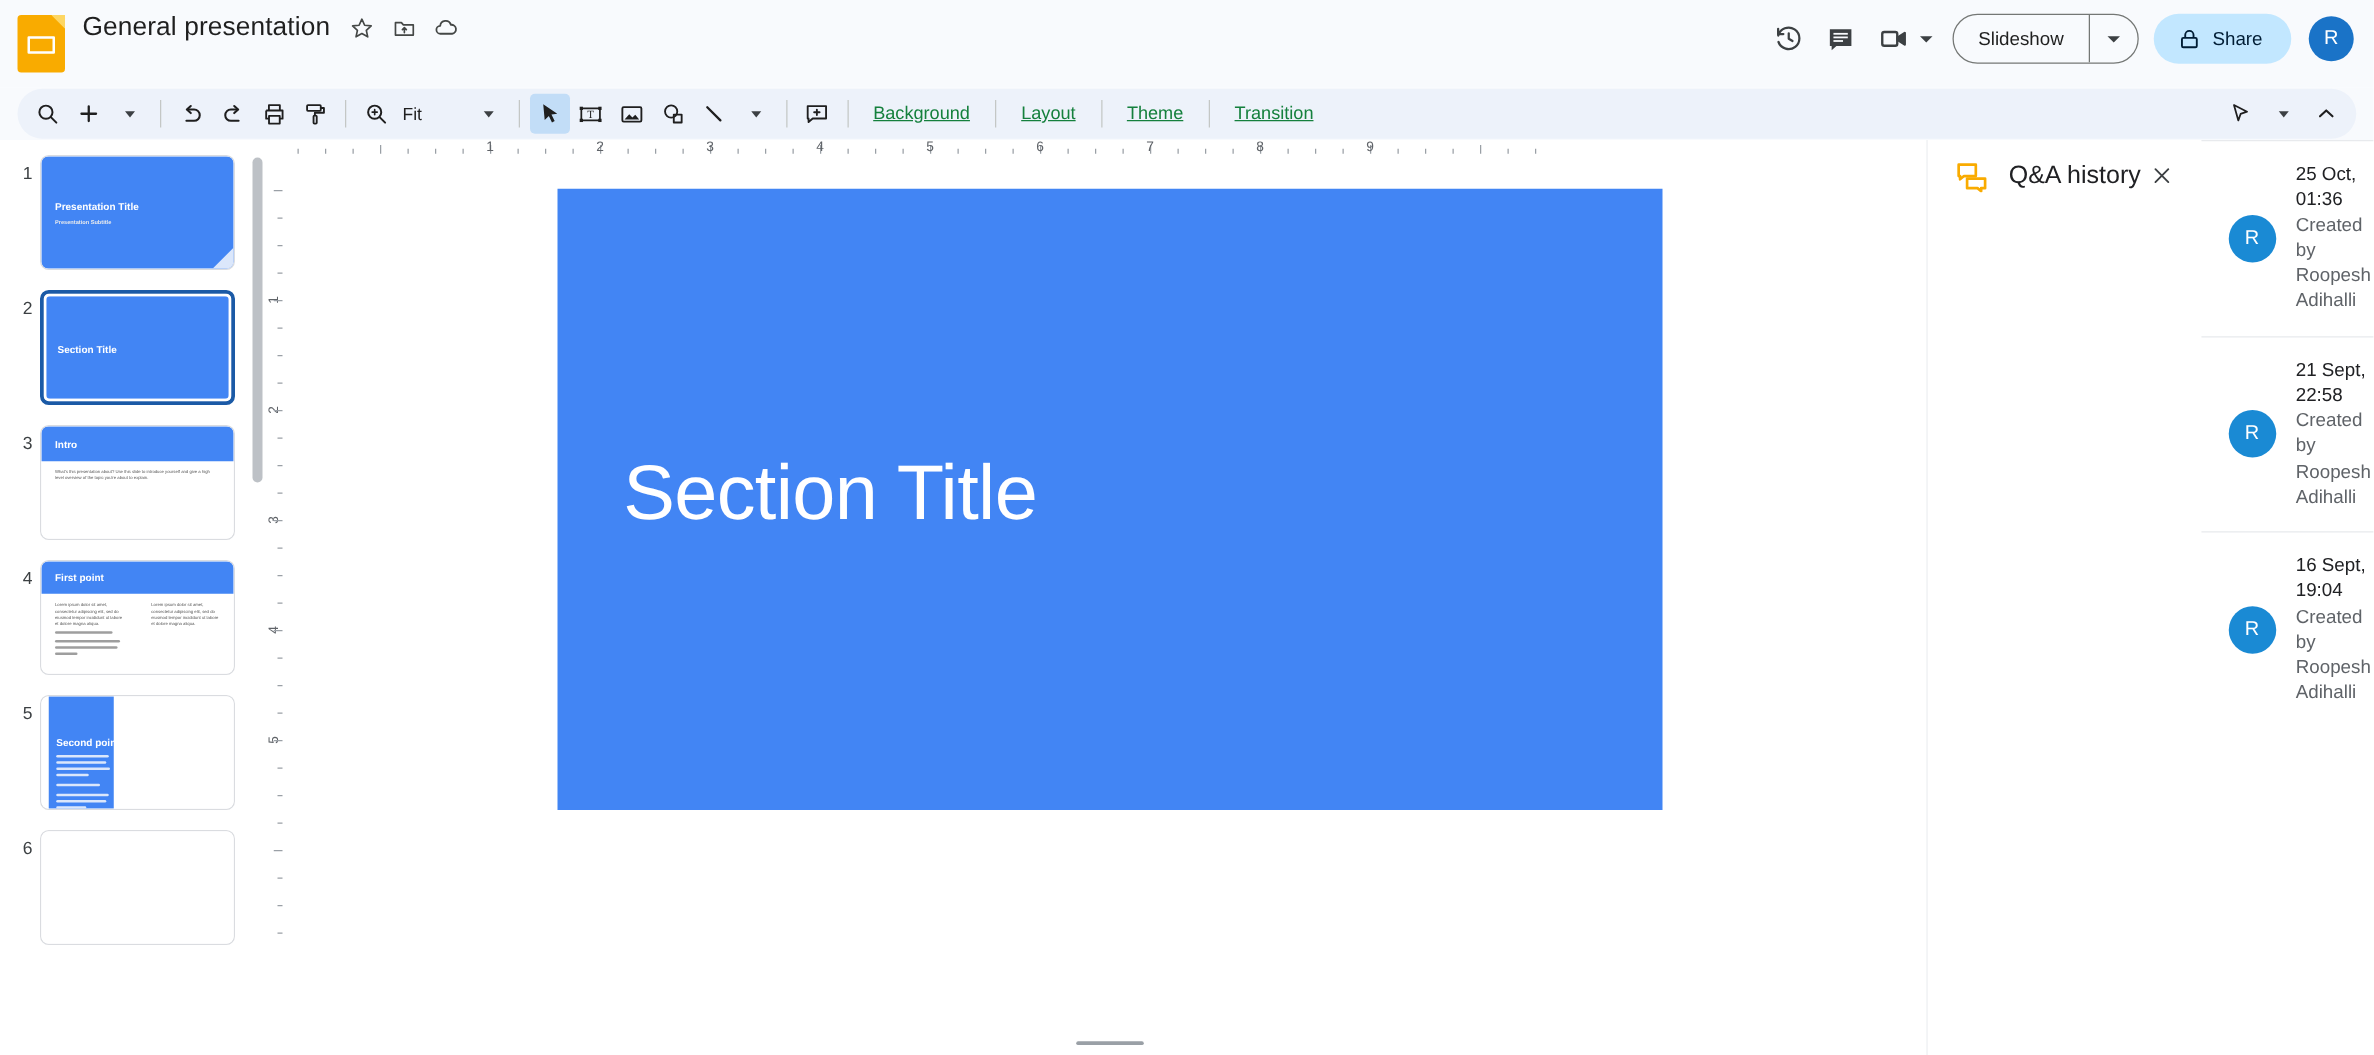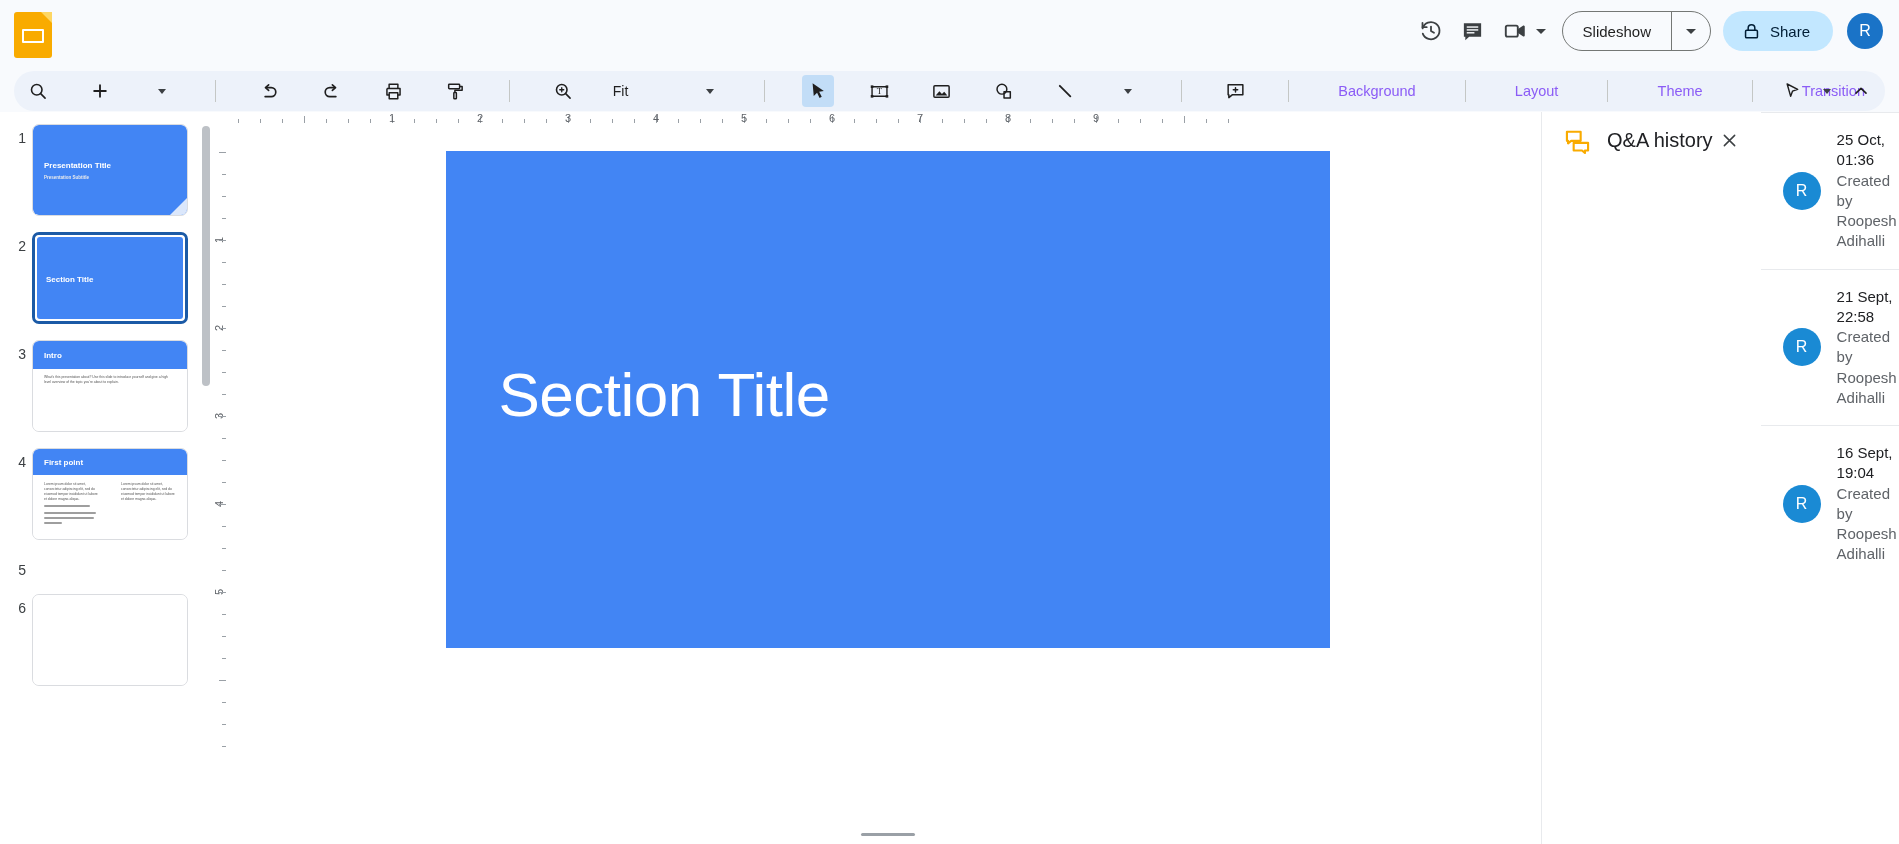--- a/index.html
+++ b/index.html
@@ -90,34 +90,33 @@
     margin-left: 14px; cursor: pointer; font-weight: 500;
   }
 
   
   .toolbar-zone { flex: 0 0 42px; background: #f8fafd; padding: 0 14px; display: flex; align-items: center; }
   .toolbar {
     height: 40px; flex: 1;
     background: #edf2fa; border-radius: 20px;
     display: flex; align-items: center; padding: 0 8px; gap: 1px;
     position: relative;
-    justify-content: space-between;
   }
   .tbtn {
     height: 32px; min-width: 32px; border-radius: 4px;
     display: flex; align-items: center; justify-content: center;
     cursor: pointer; padding: 0 5px;
   }
   .tbtn.active { background: #c2ddf7; }
   .tdiv { width: 1px; height: 22px; background: #c4c7c5; margin: 0 7px; }
   .zoom-label { font-size: 14px; color: #1f1f1f; padding: 0 10px 0 4px; }
   .caret-t { width: 0; height: 0; border-left: 4.5px solid transparent; border-right: 4.5px solid transparent; border-top: 5px solid #3c4043; }
   .tb-text {
-    font-size: 14.5px; color: #8b5cf6; padding: 0 12px; height: 32px;
-    display: flex; align-items: center; border-radius: 4px; cursor: pointer; white-space: nowrap;
+    font-size: 14.5px; color: #15803d; padding: 0 12px; height: 32px;
+    display: flex; align-items: center; border-radius: 4px; cursor: pointer; white-space: nowrap; text-decoration: underline;
   }
   .toolbar-right { position: absolute; right: 8px; display: flex; align-items: center; gap: 2px; }
 
   
   .body { flex: 1; display: flex; min-height: 0; position: relative; background: #ffffff; }
 
   
   .filmstrip {
     width: 214px; flex: 0 0 214px;
     background: #ffffff; position: relative; overflow: hidden; padding-top: 12px;
@@ -211,20 +210,39 @@
 <div class="app">
 
   <div class="header">
     <div class="doc-icon">
       <div class="page"></div>
       <div class="fold"></div>
       <div class="inner"></div>
     </div>
 
     <div class="title-block">
+      <div class="title-row">
+        <div class="doc-title">General presentation</div>
+        <div class="title-ico">
+          <svg width="19" height="19" viewBox="0 0 24 24" fill="none" stroke="#444746" stroke-width="1.7" stroke-linejoin="round">
+            <polygon points="12,3 14.8,9.1 21.4,9.8 16.5,14.3 17.9,20.8 12,17.5 6.1,20.8 7.5,14.3 2.6,9.8 9.2,9.1"></polygon>
+          </svg>
+        </div>
+        <div class="title-ico">
+          <svg width="19" height="19" viewBox="0 0 24 24" fill="none" stroke="#444746" stroke-width="1.7" stroke-linejoin="round">
+            <path d="M3 6.5h6l2 2.2h10V19H3z"></path>
+            <path d="M12 11.5v5M12 11.5l-2 2M12 11.5l2 2" stroke-linecap="round"></path>
+          </svg>
+        </div>
+        <div class="title-ico">
+          <svg width="20" height="20" viewBox="0 0 24 24" fill="none" stroke="#444746" stroke-width="1.7" stroke-linejoin="round">
+            <path d="M6.5 18a3.8 3.8 0 0 1-.3-7.6A5.2 5.2 0 0 1 16.4 9.4 3.9 3.9 0 0 1 17.6 18z"></path>
+          </svg>
+        </div>
+      </div>
     </div>
 
     <div class="header-right">
       <div class="hicon">
         <svg width="24" height="24" viewBox="0 0 24 24" fill="none" stroke="#3c4043" stroke-width="1.8" stroke-linecap="round" stroke-linejoin="round">
           <path d="M3.5 8.2V4"></path>
             <path d="M3.5 8.2h4.2"></path>
           <path d="M3.6 9.4A8.6 8.6 0 1 1 3.8 14.6"></path>
           <path d="M12 7.6V12l3 1.8"></path>
         </svg>
@@ -454,20 +472,34 @@
             <div class="t-line" style="left:11px;top:56px;width:46px;"></div>
             <div class="t-line" style="left:11px;top:63px;width:52px;"></div>
             <div class="t-line" style="left:11px;top:68px;width:50px;"></div>
             <div class="t-line" style="left:11px;top:73px;width:18px;"></div>
           </div>
         </div>
       </div>
 
       <div class="thumb-row">
         <div class="thumb-num">5</div>
+        <div class="thumb">
+          <div class="thumb-inner">
+            <div class="t-leftblock"></div>
+            <div class="t-title" style="left:12px; top:33px;">Second point</div>
+            <div class="t-line w" style="left:12px;top:47px;width:42px;"></div>
+            <div class="t-line w" style="left:12px;top:52px;width:40px;"></div>
+            <div class="t-line w" style="left:12px;top:57px;width:43px;"></div>
+            <div class="t-line w" style="left:12px;top:62px;width:26px;"></div>
+            <div class="t-line w" style="left:12px;top:70px;width:35px;"></div>
+            <div class="t-line w" style="left:12px;top:78px;width:42px;"></div>
+            <div class="t-line w" style="left:12px;top:83px;width:40px;"></div>
+            <div class="t-line w" style="left:12px;top:88px;width:24px;"></div>
+          </div>
+        </div>
       </div>
 
       <div class="thumb-row">
         <div class="thumb-num">6</div>
         <div class="thumb">
           <div class="thumb-inner"></div>
         </div>
       </div>
     </div>
 

